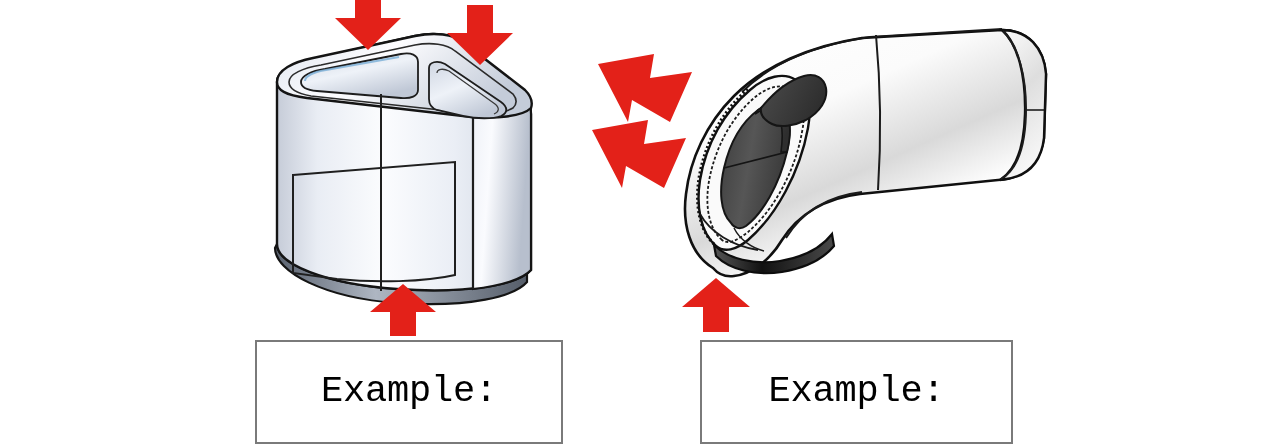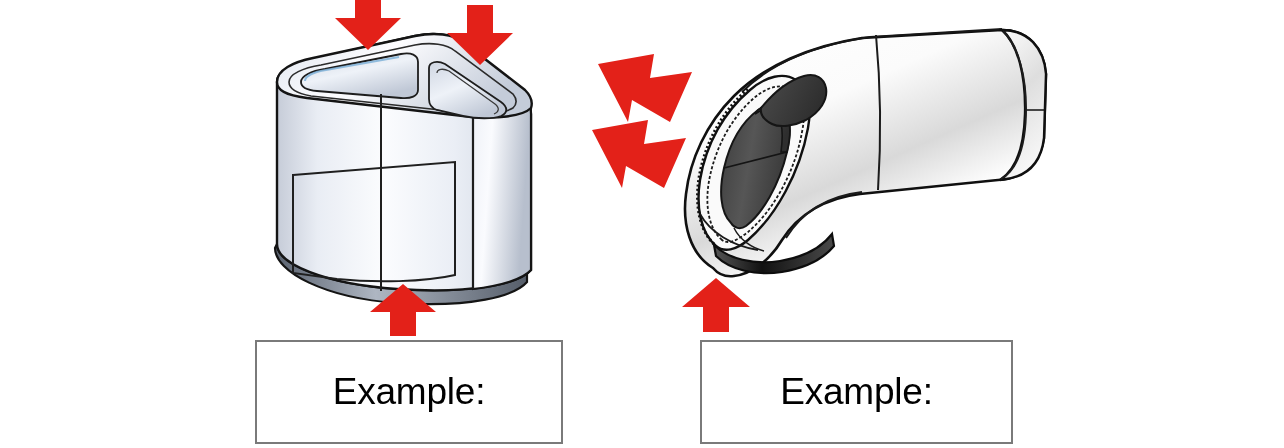--- a/index.html
+++ b/index.html
@@ -36,21 +36,21 @@
     position: absolute;
     box-sizing: border-box;
     border: 2px solid #7a7a7a;
     background: #ffffff;
     display: flex;
     flex-direction: column;
     align-items: center;
     justify-content: center;
     line-height: 1.12;
     color: #000000;
-    font-family: Liberation Sans, sans-serif;
+    font-family: Liberation Mono, monospace;
     font-size: 37px;
     font-weight: 400;
     letter-spacing: -0.2px;
   }
   #caption-match {
     left: 255px;
     top: 340px;
     width: 308px;
     height: 104px;
   }

